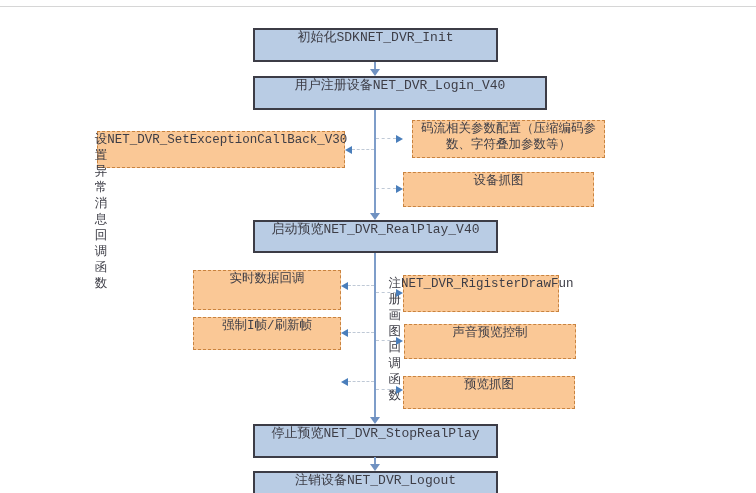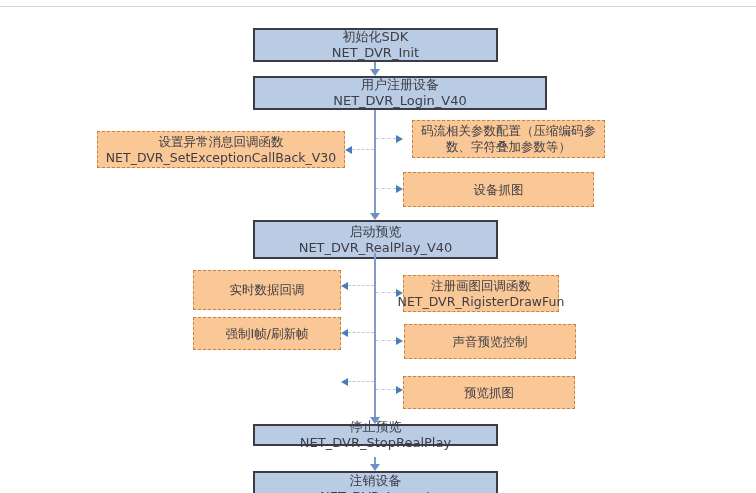--- a/index.html
+++ b/index.html
@@ -2,22 +2,22 @@
 <html style="--main-fill: #b9cce4; --main-border: #3c3c46; --side-fill: #fac896; --side-border: #c9833f; --solid-arrow: #7e9dc9; --solid-arrow-head: #6f91c1; --dashed-line: #bfc9d6; --dashed-arrow-head: #4a7ebb; --text-color: #3d3d46;"><head>
 <meta charset="utf-8">
 <style>
   * { margin:0; padding:0; box-sizing:border-box; }
   html,body { background:#ffffff; }
   body { font-family:"DejaVu Sans","Liberation Sans",sans-serif; }
 
   .canvas { position:relative; width:756px; height:493px; background:#ffffff; overflow:hidden; }
   .topline { position:absolute; left:0; top:6px; width:756px; height:1px; background:#d6d6d6; }
 
-  .node { position:absolute; display:flex; flex-direction:column; align-items:center;
-          justify-content:center; text-align:center; color:var(--text-color,#3d3d46); }
+  .node { position:absolute; display:flex; flex-direction:row; 
+          justify-content:center; text-align:center; color:var(--text-color,#3d3d46);font-family:Liberation Mono, monospace; }
   .node .t { line-height:16px; }
   .main { background:var(--main-fill,#b9cce4); border:2px solid var(--main-border,#3c3c46);
           font-size:13px; }
   .side { background:var(--side-fill,#fac896); border:1px dashed var(--side-border,#c9833f);
           font-size:12.5px; line-height:16px; padding:0 4px; }
 
   .vseg { position:absolute; left:374px; width:2px; background:var(--solid-arrow,#7e9dc9); }
   .ahead-down { position:absolute; left:370px; width:0; height:0;
                 border-left:5px solid transparent; border-right:5px solid transparent;
                 border-top:7px solid var(--solid-arrow-head,#6f91c1); }
@@ -39,26 +39,26 @@
   <div class="node main" style="left:253px;top:28px;width:245px;height:34px">
     <span class="t">初始化SDK</span>
     <span class="t">NET_DVR_Init</span>
   </div>
 
   <div class="node main" style="left:253px;top:76px;width:294px;height:34px">
     <span class="t">用户注册设备</span>
     <span class="t">NET_DVR_Login_V40</span>
   </div>
 
-  <div class="node main" style="left:253px;top:220px;width:245px;height:39px">
+  <div class="node main" style="left:253px;top:220px;width:245px;height:33px">
     <span class="t">启动预览</span>
     <span class="t">NET_DVR_RealPlay_V40</span>
   </div>
 
-  <div class="node main" style="left:253px;top:424px;width:245px;height:22px">
+  <div class="node main" style="left:253px;top:424px;width:245px;height:34px">
     <span class="t">停止预览</span>
     <span class="t">NET_DVR_StopRealPlay</span>
   </div>
 
   <div class="node main" style="left:253px;top:471px;width:245px;height:36px">
     <span class="t">注销设备</span>
     <span class="t">NET_DVR_Logout</span>
   </div>
 
   <div class="node side" style="left:97px;top:131px;width:248px;height:37px">

